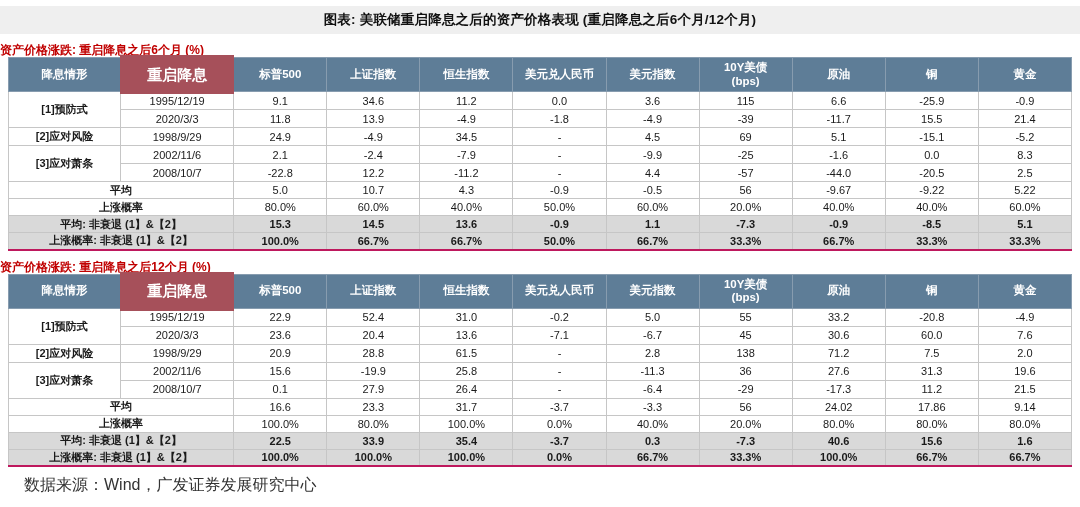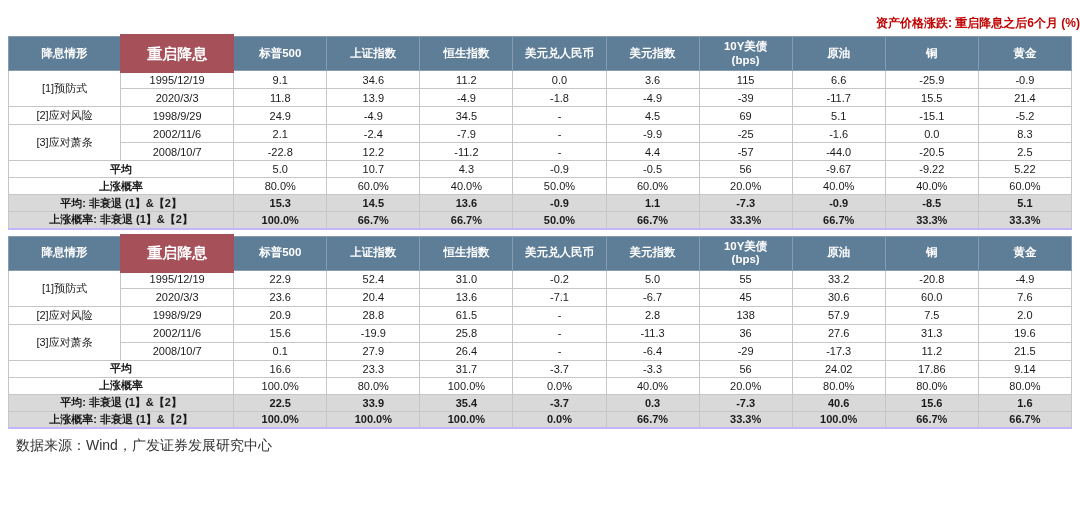--- a/index.html
+++ b/index.html
@@ -17,27 +17,27 @@
     font-family:"Liberation Sans","DejaVu Sans",sans-serif;
     -webkit-font-smoothing:antialiased;
   }
   .page{width:1080px;height:507px;position:relative;background:#fff;}
   .title-band{
     margin-top:6px;height:28px;background:#EFEFEF;
     display:flex;align-items:center;justify-content:center;
     font-size:13.5px;font-weight:bold;color:#111;letter-spacing:.2px;
   }
   .subtitle{
-    text-align:right;color:var(--subtitle-red);font-weight:bold;
-    font-size:12px;margin-top:16px;line-height:14px;
+    text-align:left;color:var(--subtitle-red);font-weight:bold;
+    font-size:12px;margin-top:9px;line-height:14px;
   }
   table.asset{
-    width:1064px;margin:6px 8px 0 8px;
+    width:1064px;margin:0 8px 0 8px;
     border-collapse:collapse;table-layout:fixed;
-    border-bottom:2px solid #c4b5fd;
+    border-bottom:2px solid #be185d;
   }
   table.asset th, table.asset td{
     border:1px solid var(--grid);
     text-align:center;vertical-align:middle;padding:0 2px;
   }
   table.asset thead th{
     background:var(--header-blue);color:#fff;font-weight:bold;
     font-size:11.5px;height:34px;line-height:1.15;
     border:1px solid #879CAF;white-space:pre-line;
   }
@@ -46,33 +46,34 @@
   }
   table.asset thead th.red-head .oh{
     position:absolute;left:-1px;right:-1px;top:-3px;bottom:-3px;
     background:var(--header-red);z-index:3;
     display:flex;align-items:center;justify-content:center;
     color:#fff;font-weight:bold;font-size:15px;
   }
   table.asset td{
     font-size:11px;height:18px;color:#1A1A1A;background:#fff;
   }
-  td.scenario{font-weight:normal;}
+  td.scenario{font-weight:bold;}
   td.red{color:var(--up-red);}
   tr.summary td{height:17px;}
   tr.summary td.lab{font-weight:bold;}
   tr.summary.gray td{background:var(--summary-gray);font-weight:bold;}
   .footer{
-    margin:8px 0 0 16px;font-size:14px;color:#333;
+    margin:8px 0 0 24px;font-size:16px;color:#333;
   }
 </style>
 </head>
 <body>
 
 <div class="page">
+  <div class="title-band">图表: 美联储重启降息之后的资产价格表现 (重启降息之后6个月/12个月)</div>
 
   <div class="subtitle">资产价格涨跌: 重启降息之后6个月 (%)</div>
   <table class="asset" id="table-6m">
       <colgroup>
         <col style="width: 112px;">
         <col style="width: 113px;">
         <col style="width: 93px;">
         <col style="width: 93px;">
         <col style="width: 93px;">
         <col style="width: 93px;">
@@ -206,20 +207,21 @@
           <td>50.0%</td>
           <td>66.7%</td>
           <td>33.3%</td>
           <td>66.7%</td>
           <td>33.3%</td>
           <td>33.3%</td>
         </tr>
       </tbody>
     </table>
 
+  <div class="subtitle">资产价格涨跌: 重启降息之后12个月 (%)</div>
   <table class="asset" id="table-12m">
       <colgroup>
         <col style="width: 112px;">
         <col style="width: 113px;">
         <col style="width: 93px;">
         <col style="width: 93px;">
         <col style="width: 93px;">
         <col style="width: 93px;">
         <col style="width: 93px;">
         <col style="width: 93px;">
@@ -271,21 +273,21 @@
         </tr>
         <tr>
           <td class="scenario" rowspan="1">[2]应对风险</td>
           <td>1998/9/29</td>
           <td class="red">20.9</td>
           <td class="red">28.8</td>
           <td class="red">61.5</td>
           <td class="red">-</td>
           <td class="red">2.8</td>
           <td class="red">138</td>
-          <td class="red">57.9</td>
+          <td class="red">71.2</td>
           <td class="red">7.5</td>
           <td class="red">2.0</td>
         </tr>
         <tr>
           <td class="scenario" rowspan="2">[3]应对萧条</td>
           <td>2002/11/6</td>
           <td class="red">15.6</td>
           <td>-19.9</td>
           <td class="red">25.8</td>
           <td class="red">-</td>

